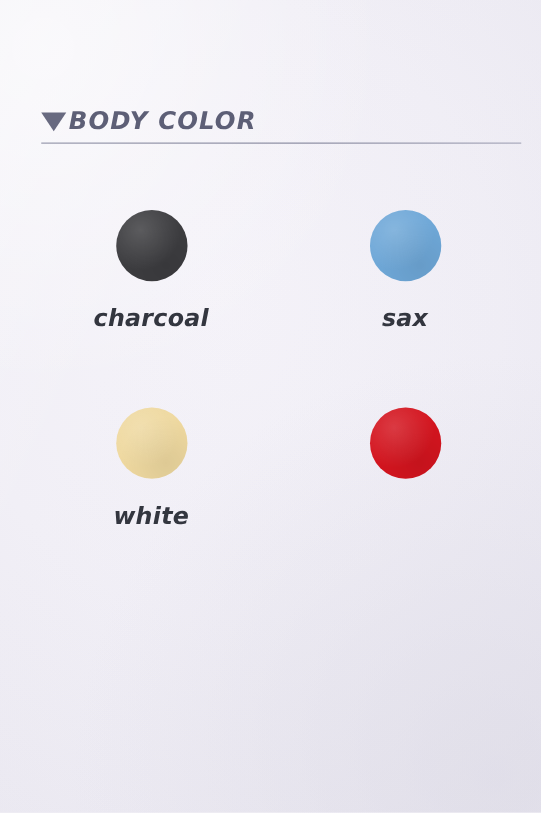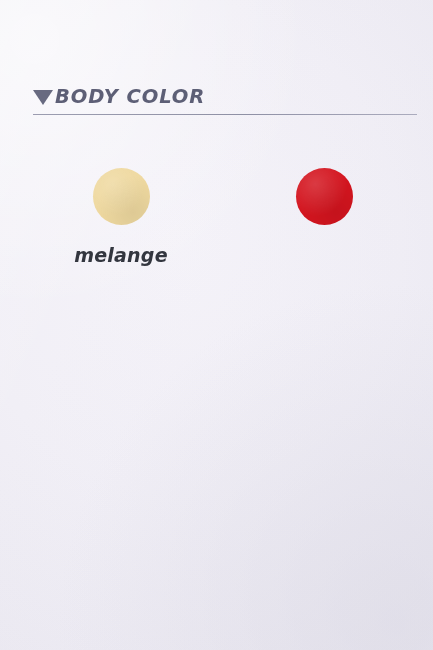--- a/index.html
+++ b/index.html
@@ -145,25 +145,35 @@
     <div id="header-row">
       <span id="triangle-icon" style="border-top-color: rgb(93, 95, 118);"></span>
       <span id="header-title" style="color: rgb(93, 95, 118);">BODY COLOR</span>
     </div>
     <div id="header-rule"></div>
   </div>
 
   <div id="swatch-grid">
 
 
+    <div class="swatch-row">
+      <div class="swatch-cell col-0">
+        <div class="swatch-dot" id="dot-1-0" style="background: rgb(61, 61, 64);"></div>
+        <div class="swatch-label">charcoal</div>
+      </div>
+      <div class="swatch-cell col-1">
+        <div class="swatch-dot" id="dot-1-1" style="background: rgb(111, 168, 216);"></div>
+        <div class="swatch-label">sax</div>
+      </div>
+    </div>
 
     <div class="swatch-row">
       <div class="swatch-cell col-0">
         <div class="swatch-dot" id="dot-2-0" style="background: rgb(239, 217, 160);"></div>
-        <div class="swatch-label">melange</div>
+        <div class="swatch-label">white</div>
       </div>
       <div class="swatch-cell col-1">
         <div class="swatch-dot" id="dot-2-1" style="background: rgb(212, 21, 31);"></div>
       </div>
     </div>
 
   </div>
 </div>
 
 </body></html>

